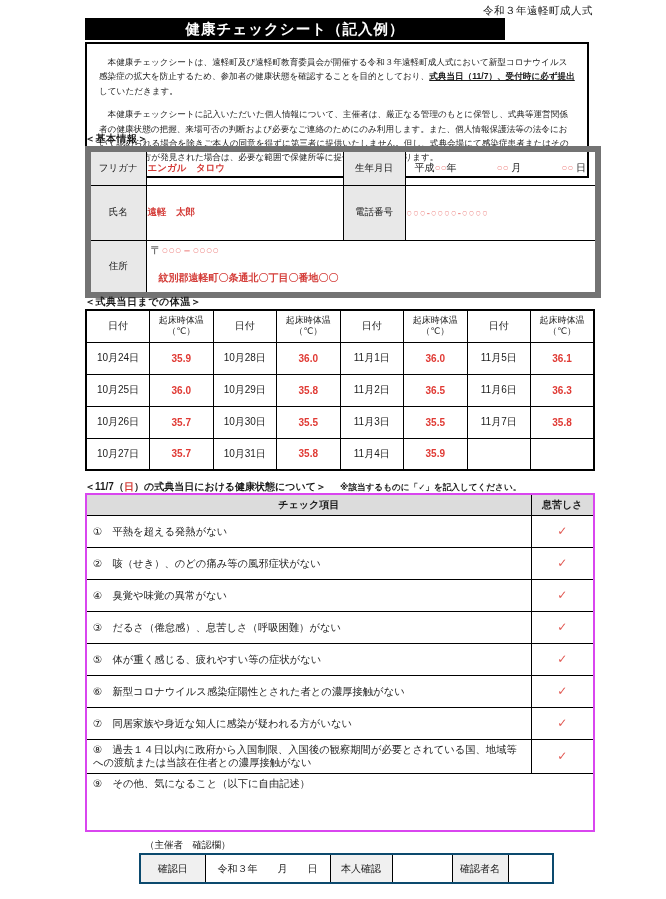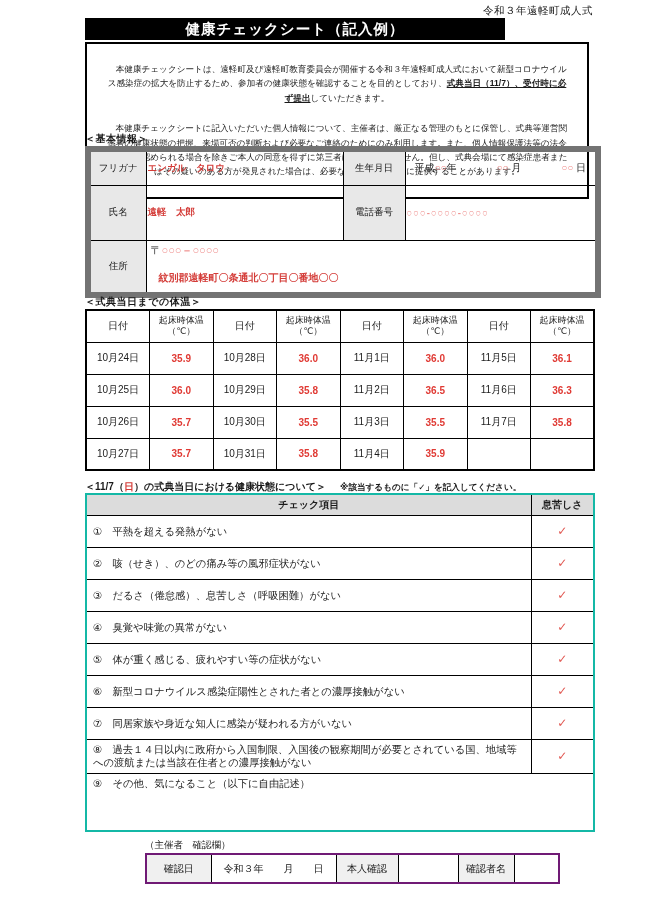--- a/index.html
+++ b/index.html
@@ -11,21 +11,21 @@
   .sheet{position:relative;width:666px;height:899px;overflow:hidden;}
 
   .top-right{position:absolute;left:85px;top:4px;width:508px;text-align:right;
     font-size:10.5px;letter-spacing:.5px;}
 
   .banner{position:absolute;left:85px;top:18px;width:420px;height:22px;background:#000;
     color:#fff;font-weight:bold;font-size:14.5px;text-align:center;line-height:23px;letter-spacing:1px;}
 
   .intro{position:absolute;left:85px;top:42px;width:494px;border:2px solid #000;
     font-size:8.6px;line-height:14.4px;padding:2px 3px;min-height:83px;}
-  .intro p{margin:16px;text-align:center;}
+  .intro p{margin:9px;}
   .bu{font-weight:bold;text-decoration:underline;}
 
   .sec-label{position:absolute;font-size:10px;font-weight:bold;letter-spacing:.5px;}
 
   table{border-collapse:collapse;table-layout:fixed;}
   td,th{border:1px solid #000;overflow:hidden;}
 
   
   .basic{position:absolute;left:85px;top:146px;width:510px;border:6px solid #737373;}
   .basic td{font-size:9.5px;}
@@ -43,30 +43,30 @@
 
   
   .temp{position:absolute;left:85px;top:309px;width:510px;border:2px solid #000;}
   .temp td{text-align:center;vertical-align:middle;font-size:10px;}
   .temp .hdr{font-size:9px;line-height:11px;font-weight:normal;}
   .temp-val{color:#e03a34;font-weight:bold;}
 
   
   .chk-heading{position:absolute;left:85px;top:480px;font-size:10px;font-weight:bold;}
   .chk-note{font-size:8.6px;font-weight:bold;margin-left:14px;}
-  .chk{position:absolute;left:85px;top:493px;width:508px;border:2px solid #14b8a6;}
+  .chk{position:absolute;left:85px;top:493px;width:508px;border:2px solid #d946ef;}
   .chk td{font-size:10.3px;vertical-align:middle;}
   .chk .hrow td{background:#dcdcdc;text-align:center;font-weight:bold;font-size:10px;}
   .chk .item{padding:2px 4px 2px 6px;line-height:13px;}
   .chk .mark{text-align:center;color:#e15852;font-size:12px;font-weight:bold;}
   .chk .free{vertical-align:top;padding-top:3px;}
 
   
   .footer-label{position:absolute;left:145px;top:839px;font-size:9.5px;}
-  .confirm{position:absolute;left:145px;top:853px;width:413px;border:2px solid #701a75;}
+  .confirm{position:absolute;left:139px;top:853px;width:413px;border:2px solid #0c4a6e;}
   .confirm td{font-size:10px;text-align:center;vertical-align:middle;height:25px;}
   .confirm .flbl{background:#f0f0f0;}
 </style>
 </head>
 <body>
 
 <div class="sheet">
 
   <div class="top-right">令和３年遠軽町成人式</div>
 
@@ -194,25 +194,25 @@
     </tr>
     <tr style="height:32px;">
       <td class="item">①　平熱を超える発熱がない</td>
       <td class="mark">✓</td>
     </tr>
     <tr style="height:32px;">
       <td class="item">②　咳（せき）、のどの痛み等の風邪症状がない</td>
       <td class="mark">✓</td>
     </tr>
     <tr style="height:32px;">
+      <td class="item">④　臭覚や味覚の異常がない</td>
+      <td class="mark">✓</td>
+    </tr>
+    <tr style="height:32px;">
       <td class="item">③　だるさ（倦怠感）、息苦しさ（呼吸困難）がない</td>
-      <td class="mark">✓</td>
-    </tr>
-    <tr style="height:32px;">
-      <td class="item">④　臭覚や味覚の異常がない</td>
       <td class="mark">✓</td>
     </tr>
     <tr style="height:32px;">
       <td class="item">⑤　体が重く感じる、疲れやすい等の症状がない</td>
       <td class="mark">✓</td>
     </tr>
     <tr style="height:32px;">
       <td class="item">⑥　新型コロナウイルス感染症陽性とされた者との濃厚接触がない</td>
       <td class="mark">✓</td>
     </tr>

